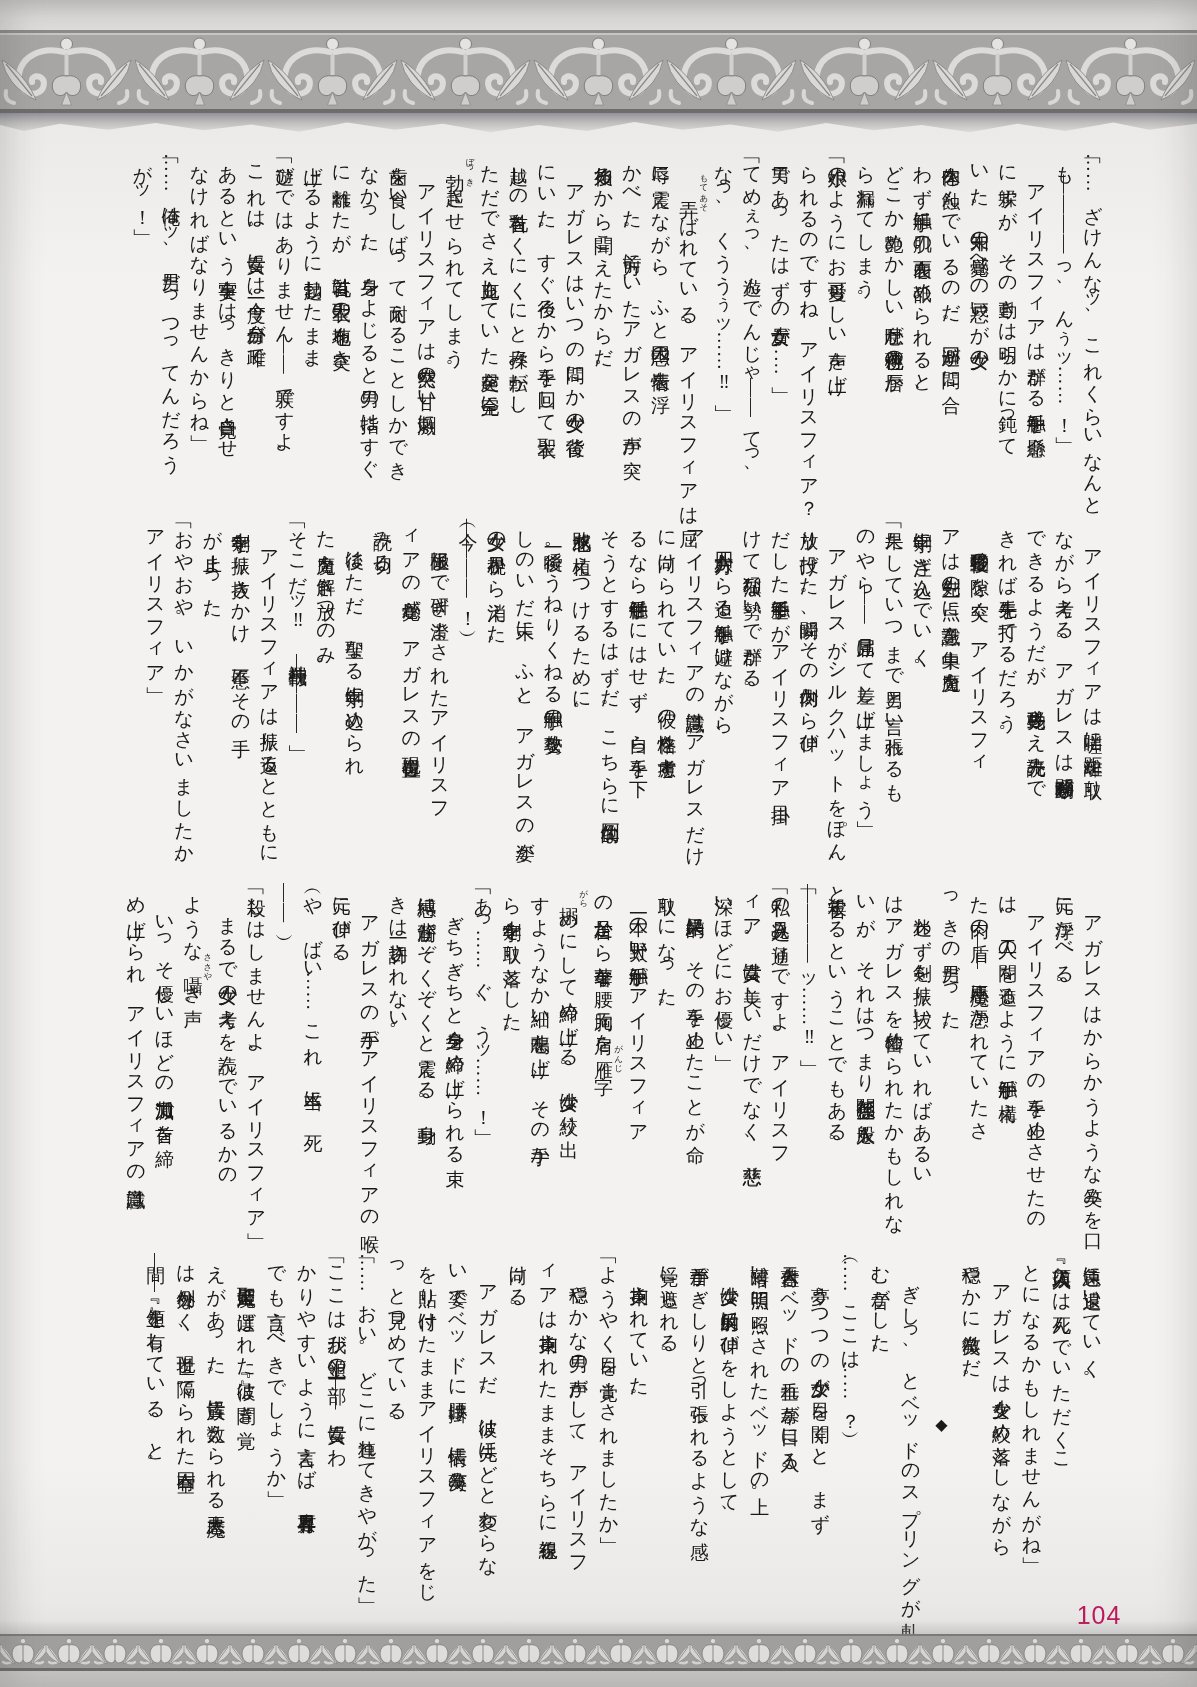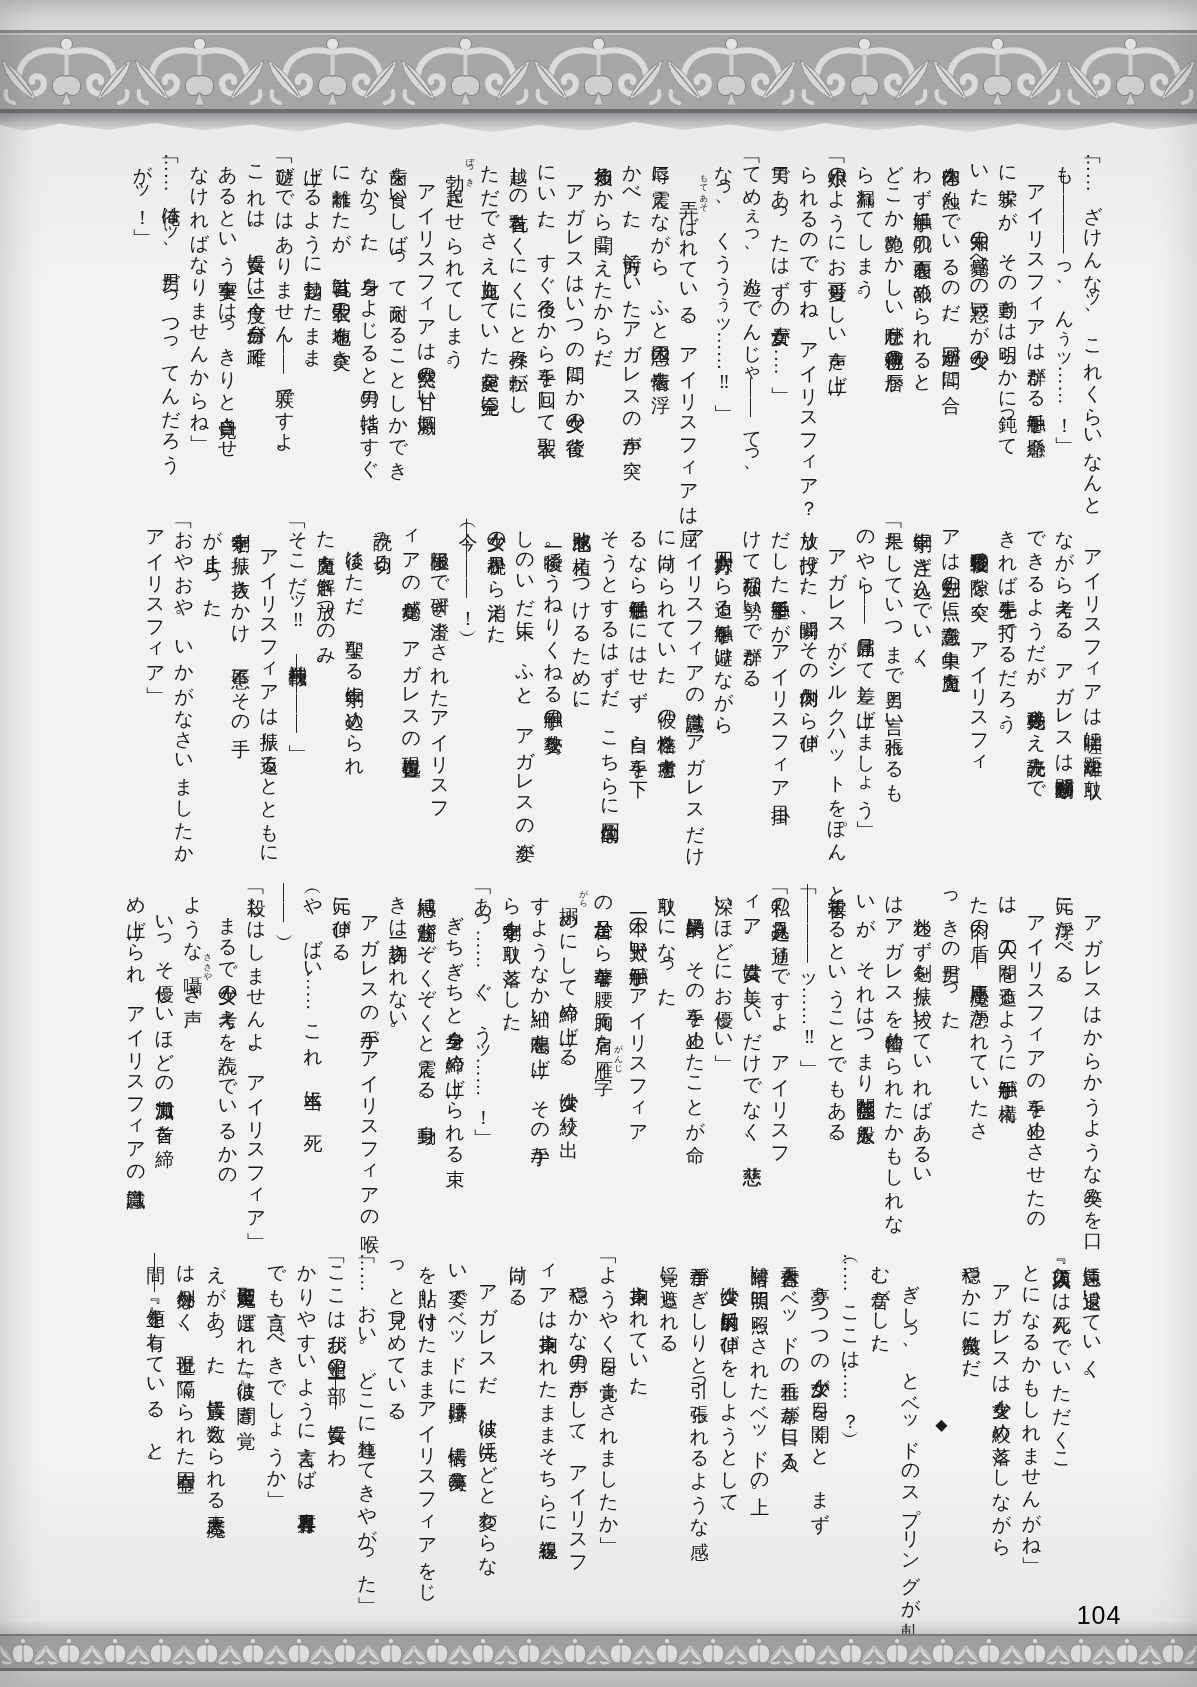--- a/index.html
+++ b/index.html
@@ -34,21 +34,21 @@
     font-kerning:none;
   }
   .line{overflow:visible}
   .line.center{text-align:center;font-size:16px;letter-spacing:0}
   ruby{ruby-position:over}
   ruby rt{font-size:8.5px;letter-spacing:0;color:#262626}
   
   #page-number{
     position:absolute;top:1601px;left:1070px;width:58px;text-align:center;
     font-family:"Liberation Sans","DejaVu Sans",sans-serif;
-    font-size:25px;font-weight:500;color:#000000;letter-spacing:1px;
+    font-size:25px;font-weight:500;color:#be185d;letter-spacing:1px;
   }
 </style>
 </head>
 <body>
 
 <div id="book-page">
 
   <svg id="top-border" viewBox="0 0 1197 84" preserveAspectRatio="none" aria-hidden="true">
     <defs>
       <g id="tunit">

